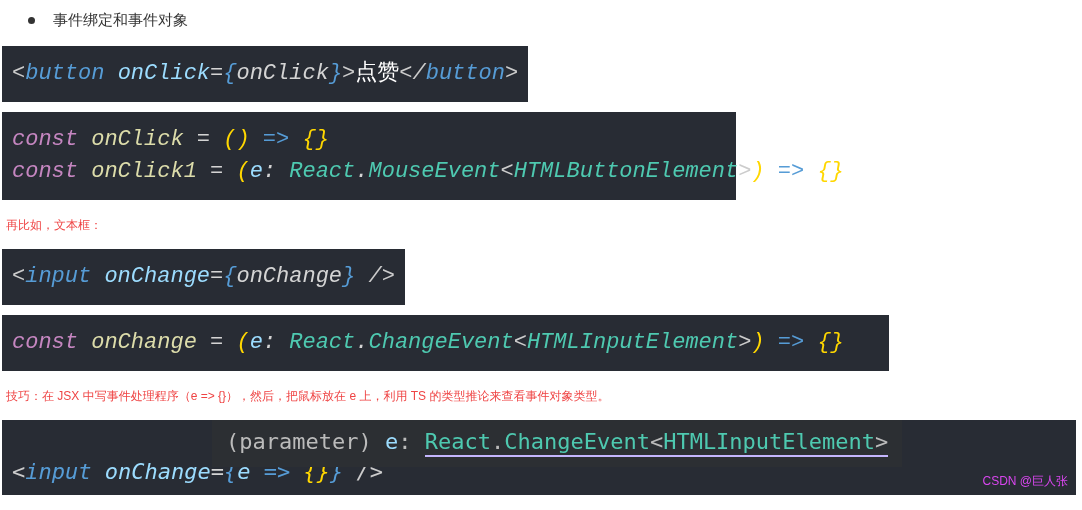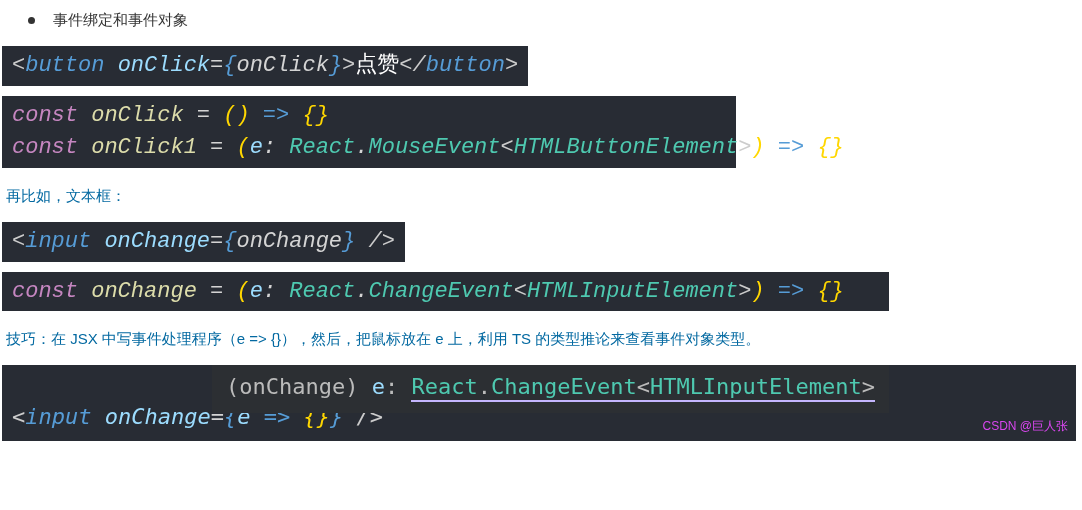--- a/index.html
+++ b/index.html
@@ -19,27 +19,27 @@
       padding-left: 26px;
       margin-bottom: 14px;
     }
     .bullet-dot {
       width: 7px; height: 7px;
       border-radius: 50%;
       background: #333;
       flex-shrink: 0;
     }
     .heading { font-size: 15px; color: #333; }
-    .para { font-size: 15px; color: #0369a1; margin: 16px 4px 14px; }
+    .para { font-size: 12px; color: #ef4444; margin: 16px 4px 14px; }
     .code {
       background: #282c34;
       color: #d4d4d4;
       font-family: Consolas, "Courier New", monospace;
       font-size: 22px;
-      padding: 4px 10px;
+      padding: 12px 10px;
       display: inline-block;
       font-style: italic;
       line-height: 1.45;
       white-space: pre;
     }
     .code.full { display: block; width: 734px; }
     .code.full2 { display: block; width: 887px; }
     .c-punc { color: #cccccc; }
     .c-tag { color: #569cd6; }
     .c-attr { color: #9cdcfe; font-style: italic; }
@@ -123,16 +123,16 @@
 </div>
 
 <div style="height:10px"></div>
 
 <div class="code full2"><span class="c-kw">const</span> <span class="c-id">onChange</span><span class="c-eq"> = </span><span class="c-paren">(</span><span class="c-param">e</span><span class="c-eq">: </span><span class="c-type">React</span><span class="c-eq">.</span><span class="c-type">ChangeEvent</span><span class="c-ang">&lt;</span><span class="c-type">HTMLInputElement</span><span class="c-ang">&gt;</span><span class="c-paren">)</span><span class="c-arrow"> =&gt; </span><span class="c-paren">{</span><span class="c-paren">}</span></div>
 
 <p class="para">技巧：在 JSX 中写事件处理程序（e =&gt; {}），然后，把鼠标放在 e 上，利用 TS 的类型推论来查看事件对象类型。</p>
 
 <div class="tooltip-wrap">
   <div class="tooltip">
-    <span class="plain">(onChange) </span><span class="pname">e</span><span class="plain">: </span><span class="underline"><span class="ptype">React</span><span class="plain">.</span><span class="ptype">ChangeEvent</span><span class="plain">&lt;</span><span class="ptype">HTMLInputElement</span><span class="plain">&gt;</span></span>
+    <span class="plain">(parameter) </span><span class="pname">e</span><span class="plain">: </span><span class="underline"><span class="ptype">React</span><span class="plain">.</span><span class="ptype">ChangeEvent</span><span class="plain">&lt;</span><span class="ptype">HTMLInputElement</span><span class="plain">&gt;</span></span>
   </div>
   <div class="code-below"><span class="c-punc">&lt;</span><span class="c-tag">input</span><span> </span><span class="c-attr">onChange</span><span class="c-eq">=</span><span class="c-brace">{</span><span class="c-param">e</span><span class="c-arrow"> =&gt; </span><span class="c-paren">{</span><span class="c-paren">}</span><span class="c-brace">}</span><span class="c-punc"> /&gt;</span><span class="watermark">CSDN @巨人张</span></div>
 </div>
 
 </body></html>

